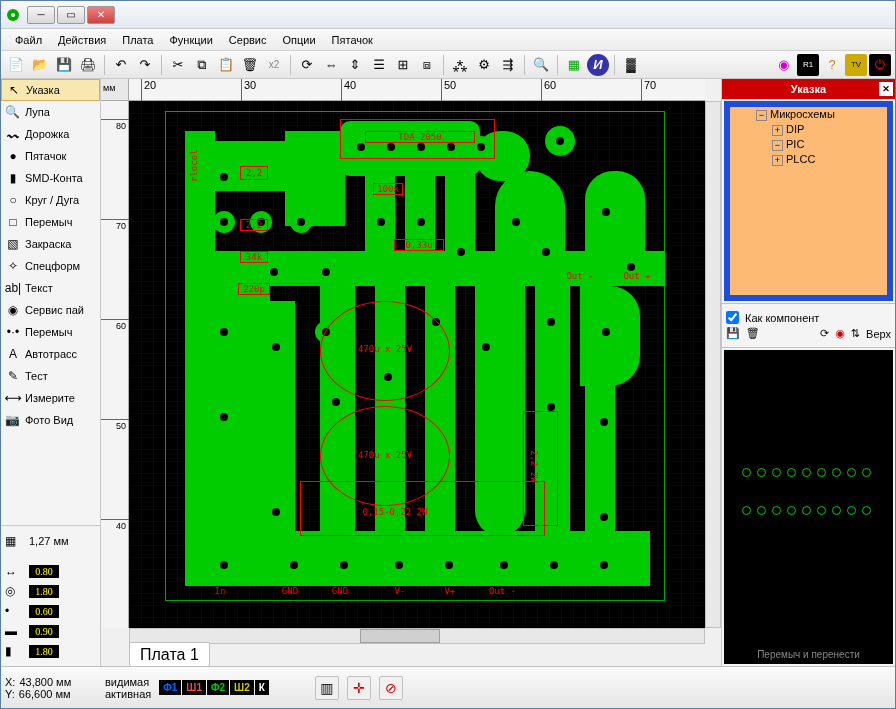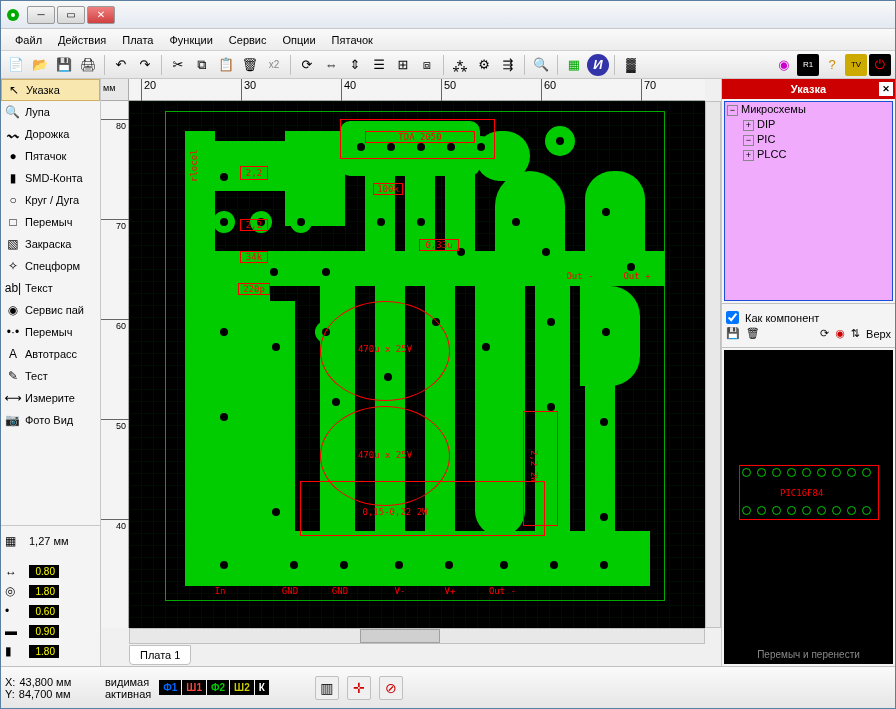--- a/index.html
+++ b/index.html
@@ -17,44 +17,44 @@
 .tsep { width: 1px; height: 20px; background: #c0c0c0; margin: 0 3px; }
 .main { flex: 1; display: flex; overflow: hidden; }
 .leftpanel { width: 100px; background: #f4f4f4; border-right: 1px solid #c8c8c8; display: flex; flex-direction: column; }
 .toolbox { flex: 1; overflow: hidden; }
 .toolrow { height: 22px; display: flex; align-items: center; padding: 0 4px; gap: 4px; cursor: pointer; white-space: nowrap; overflow: hidden; }
 .toolrow.sel { background: #f8e8b0; border: 1px solid #d0b060; }
 .toolrow .ti { width: 16px; height: 16px; display: flex; align-items: center; justify-content: center; font-size: 12px; }
 .lparams { padding: 4px; border-top: 1px solid #c8c8c8; }
 .lparam { display: flex; align-items: center; gap: 4px; margin: 2px 0; height: 18px; }
 .lparam .pi { width: 20px; font-size: 12px; }
-.lparam .pv { background: #000; color: #ff0; font-family: Liberation Sans, sans-serif; padding: 1px 4px; font-size: 10px; min-width: 30px; text-align: right; }
+.lparam .pv { background: #000; color: #ff0; font-family: Liberation Serif, serif; padding: 1px 4px; font-size: 10px; min-width: 30px; text-align: center; }
 .canvaswrap { flex: 1; display: flex; flex-direction: column; position: relative; background: #f0f0f0; }
 .rulers-corner { position: absolute; left: 0; top: 0; width: 28px; height: 22px; background: #e8e8e8; border-right: 1px solid #aaa; border-bottom: 1px solid #aaa; font-size: 9px; padding: 4px 2px; }
 .ruler-h { position: absolute; left: 28px; top: 0; right: 16px; height: 22px; background: #f4f4f4; border-bottom: 1px solid #aaa; }
 .ruler-v { position: absolute; left: 0; top: 22px; width: 28px; bottom: 38px; background: #f4f4f4; border-right: 1px solid #aaa; }
 .ruler-h .tick { position: absolute; top: 0; height: 22px; border-left: 1px solid #666; font-size: 11px; padding-left: 2px; }
 .ruler-v .tick { position: absolute; left: 0; width: 28px; border-top: 1px solid #666; font-size: 9px; padding-top: 1px; text-align: right; padding-right: 3px; }
 .canvas { position: absolute; left: 28px; top: 22px; right: 16px; bottom: 38px; background: #000; overflow: hidden; }
 .pcb { position: absolute; left: 30px; top: 10px; width: 530px; height: 530px; margin-left: 6px; }
 .board-outline { position: absolute; left: 0; top: 0; width: 500px; height: 490px; border: 1px solid #0a0; }
 .copper { position: absolute; background: #0c0; }
 .pad { position: absolute; width: 22px; height: 22px; background: #0c0; border-radius: 50%; }
 .pad::after { content: ''; position: absolute; left: 50%; top: 50%; width: 8px; height: 8px; background: #000; border-radius: 50%; transform: translate(-50%,-50%); }
 .grid-overlay { position: absolute; inset: 0; background-image: linear-gradient(#001800 1px,transparent 1px),linear-gradient(90deg,#001800 1px,transparent 1px); background-size: 12px 12px; opacity: 0.6; pointer-events: none; }
 .silkred { position: absolute; border: 1px solid #f00; font-size: 9px; color: #f00; font-family: monospace; display: flex; align-items: center; justify-content: center; }
 .sb-h { position: absolute; left: 28px; right: 16px; bottom: 22px; height: 16px; background: #e8e8e8; border: 1px solid #c0c0c0; }
 .sb-h .thumb { position: absolute; left: 40%; width: 80px; height: 100%; background: #d0d0d0; border: 1px solid #a0a0a0; }
 .sb-v { position: absolute; right: 0; top: 22px; width: 16px; bottom: 38px; background: #e8e8e8; border: 1px solid #c0c0c0; }
 .tabs { position: absolute; left: 28px; bottom: 0; height: 22px; display: flex; align-items: center; }
-.tab { padding: 3px 10px; background: #fff; border: 1px solid #c0c0c0; border-radius: 0 0 4px 4px; font-size: 11px; }
+.tab { padding: 3px 10px; background: #fff; border: 1px solid #c0c0c0; border-radius: 0 0 4px 4px; font-size: 16px; }
 .rightpanel { width: 174px; background: #f4f4f4; border-left: 1px solid #c8c8c8; display: flex; flex-direction: column; }
 .rpanel-hdr { height: 20px; background: #c00; color: #fff; text-align: center; font-weight: bold; display: flex; align-items: center; justify-content: center; position: relative; }
 .rpanel-hdr .x { position: absolute; right: 2px; width: 14px; height: 14px; background: #fff; color: #000; display: flex; align-items: center; justify-content: center; font-size: 9px; cursor: pointer; }
-.tree { flex: 0 0 200px; background: #f0abfc; border: 1px solid #1d4ed8; margin: 2px; overflow: auto; font-size: 11px; }
+.tree { flex: 0 0 200px; background: #fdba74; border: 6px solid #1d4ed8; margin: 2px; overflow: auto; font-size: 11px; padding-left: 24px; }
 .tree .node { padding: 1px 0 1px 2px; white-space: nowrap; }
 .tree .exp { display: inline-block; width: 11px; height: 11px; border: 1px solid #888; text-align: center; line-height: 9px; font-size: 9px; margin-right: 3px; cursor: pointer; }
 .rtools { padding: 4px; border-top: 1px solid #c0c0c0; border-bottom: 1px solid #c0c0c0; }
 .rtools .row { display: flex; align-items: center; gap: 6px; margin: 3px 0; }
 .preview { flex: 1; background: #000; margin: 2px; position: relative; }
 .preview-hint { position: absolute; bottom: 4px; left: 0; right: 0; text-align: center; color: #888; font-size: 10px; }
 .statusbar { height: 42px; background: linear-gradient(#fafafa,#e6e6e6); border-top: 1px solid #c0c0c0; display: flex; align-items: center; padding: 0 4px; gap: 8px; }
 .coords { width: 92px; font-size: 10px; }
 .coords div { display: flex; gap: 4px; }
 .layers { display: flex; gap: 1px; align-items: center; }
@@ -315,21 +315,21 @@
         <div class="pad" style="left:270px;top:440px;width:28px;height:28px"></div>
         <div class="pad" style="left:325px;top:440px;width:28px;height:28px"></div>
         <div class="pad" style="left:375px;top:440px;width:28px;height:28px"></div>
         <div class="pad" style="left:425px;top:440px;width:28px;height:28px"></div>
 
         <div class="silkred" style="left:175px;top:8px;width:155px;height:40px"></div>
         <div class="silkred" style="left:200px;top:20px;width:110px;height:12px">TDA 2050</div>
         <div class="silkred" style="left:75px;top:55px;width:28px;height:14px">2,2</div>
         <div class="silkred" style="left:208px;top:72px;width:30px;height:12px">100k</div>
         <div class="silkred" style="left:75px;top:108px;width:28px;height:12px">2,2</div>
-        <div class="silkred" style="left:254px;top:128px;width:40px;height:12px">0,33u</div>
+        <div class="silkred" style="left:229px;top:128px;width:50px;height:12px">0,33u</div>
         <div class="silkred" style="left:75px;top:140px;width:28px;height:12px">34k</div>
         <div class="silkred" style="left:73px;top:172px;width:32px;height:12px">220p</div>
         <div class="silkred" style="left:155px;top:190px;width:130px;height:100px;border-radius:50%"></div>
         <div class="silkred" style="left:175px;top:232px;width:90px;height:12px;border:none">470u x 25V</div>
         <div class="silkred" style="left:155px;top:295px;width:130px;height:100px;border-radius:50%"></div>
         <div class="silkred" style="left:175px;top:338px;width:90px;height:12px;border:none">470u x 25V</div>
         <div class="silkred" style="left:135px;top:370px;width:245px;height:55px"></div>
         <div class="silkred" style="left:180px;top:395px;width:100px;height:12px;border:none">0,15-0,22 2W</div>
         <div class="silkred" style="left:358px;top:300px;width:35px;height:115px"></div>
         <div class="silkred" style="left:362px;top:330px;width:14px;height:50px;border:none;writing-mode:vertical-rl">2,2 2W</div>
@@ -374,23 +374,20 @@
         <span>💾</span>
         <span>🗑</span>
         <span style="flex:1"></span>
         <span>⟳</span>
         <span style="color:#c00">◉</span>
         <span>⇅</span>
         <span>Верх</span>
       </div>
     </div>
     <div class="preview">
-      <div class="mini-chip">
-        <div style="position:absolute;left:40px;top:22px;color:#f00;font-size:9px;font-family:monospace">PIC16F84</div>
-      </div>
       <div id="minipads">
           <div class="mini-pad" style="left: 18px; top: 118px;"></div>
           <div class="mini-pad" style="left: 33px; top: 118px;"></div>
           <div class="mini-pad" style="left: 48px; top: 118px;"></div>
           <div class="mini-pad" style="left: 63px; top: 118px;"></div>
           <div class="mini-pad" style="left: 78px; top: 118px;"></div>
           <div class="mini-pad" style="left: 93px; top: 118px;"></div>
           <div class="mini-pad" style="left: 108px; top: 118px;"></div>
           <div class="mini-pad" style="left: 123px; top: 118px;"></div>
           <div class="mini-pad" style="left: 138px; top: 118px;"></div>
@@ -410,21 +407,21 @@
 </div>
 
 <div class="statusbar">
   <div class="coords">
     <div>
         <span>X:</span>
         <span>43,800 мм</span>
       </div>
     <div>
         <span>Y:</span>
-        <span>84,700 мм</span>
+        <span>66,600 мм</span>
       </div>
   </div>
   <div style="font-size:10px">
     <div>видимая</div>
     <div>активная</div>
   </div>
   <div class="layers" id="layers">
       <span class="layer" style="color: rgb(0, 102, 255);">Ф1</span>
       <span class="layer" style="color: rgb(255, 68, 68);">Ш1</span>
       <span class="layer" style="color: rgb(0, 204, 0);">Ф2</span>

